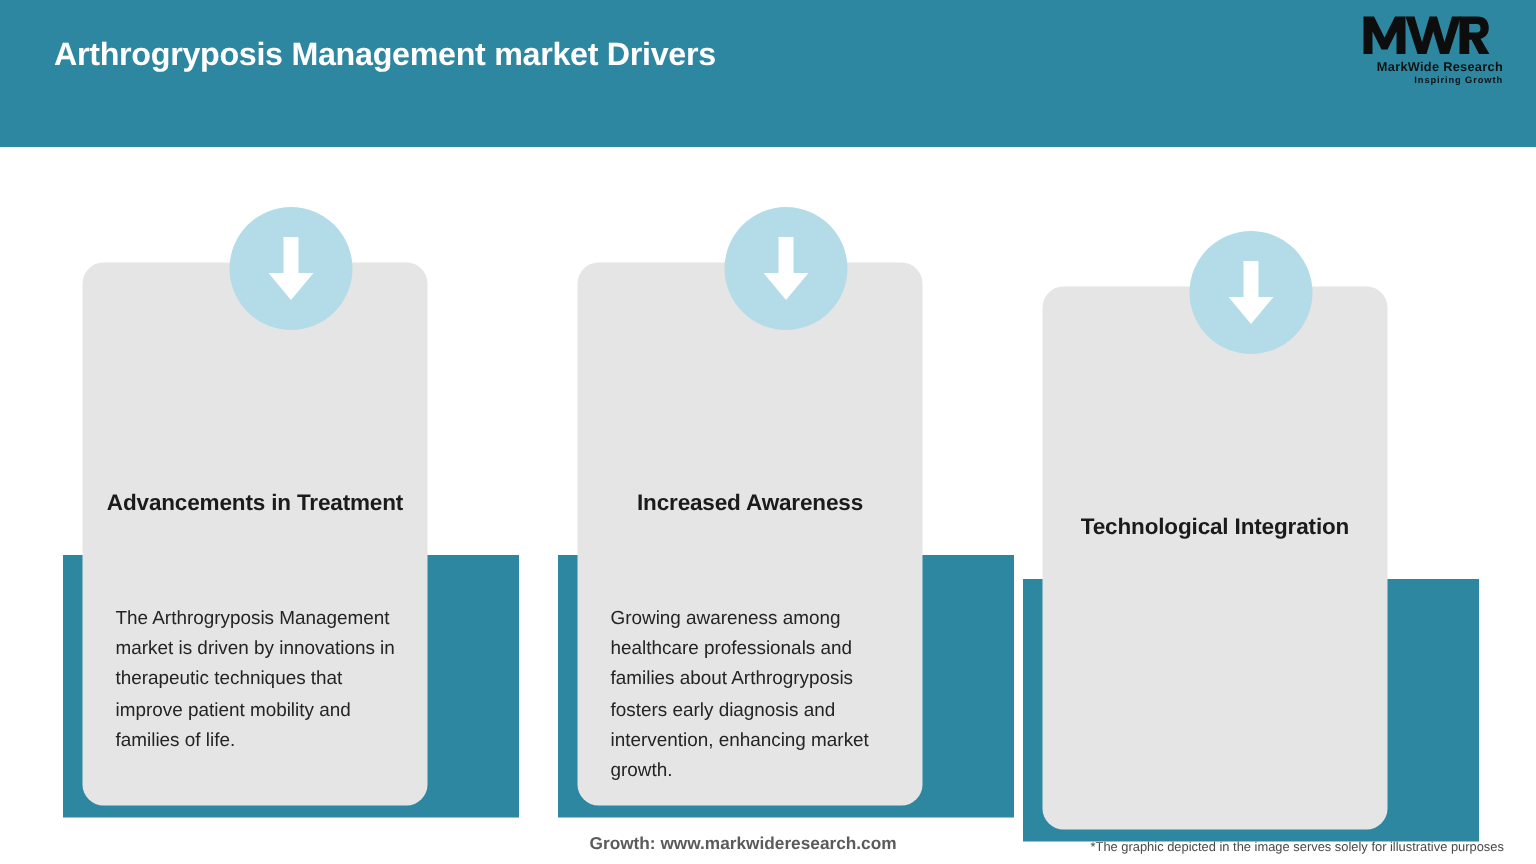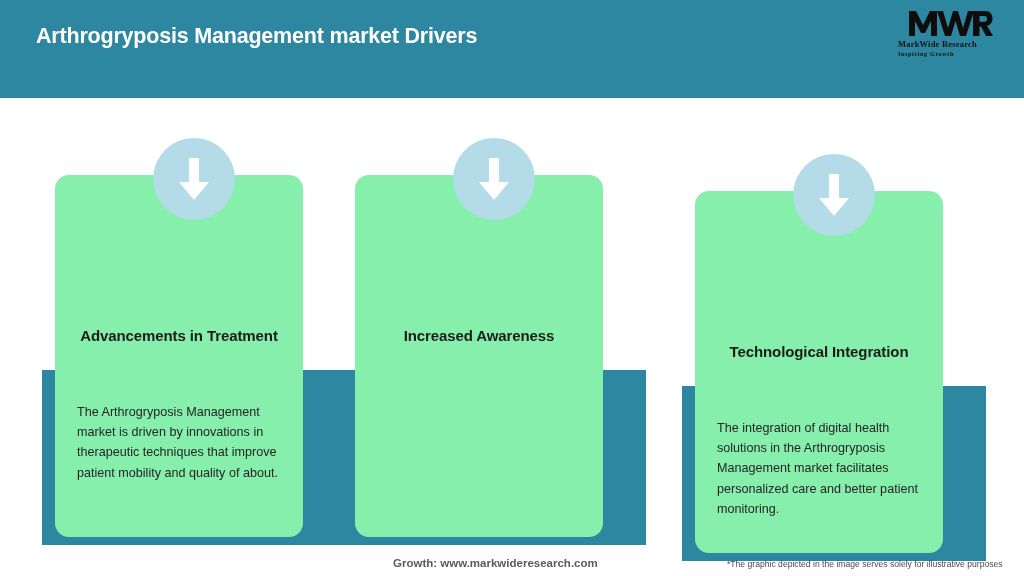--- a/index.html
+++ b/index.html
@@ -35,22 +35,21 @@
     white-space: nowrap;
   }
 
   
   .logo {
     position: absolute;
     right: 22px;
     top: 8px;
     width: 104px;
     height: 54px;
-    text-align: left;
-    font-family: Liberation Serif, serif;
+    text-align: right;
   }
   .logo-mark {
     display: block;
     margin: 0 auto;
   }
   .logo-name {
     display: block;
     font-size: 8.5px;
     font-weight: bold;
     color: #111111;
@@ -75,41 +74,41 @@
     top: 98px;
     width: 1024px;
     height: 478px;
   }
   .card-group {
     position: absolute;
     top: 0;
     height: 478px;
   }
   .card-group.g1 { left: 38px;  width: 312px; }
-  .card-group.g2 { left: 338px; width: 312px; }
+  .card-group.g2 { left: 368px; width: 312px; }
   .card-group.g3 { left: 678px; width: 312px; margin-top: 16px; }
 
   
   .frame {
     position: absolute;
     left: 4px;
     top: 272px;
     width: 304px;
     height: 175px;
     background: #2d87a0;
   }
 
   
   .card {
     position: absolute;
     left: 17px;
     top: 77px;
-    width: 248px;
+    width: 230px;
     height: 362px;
-    background: #86efac;
+    background: #e5e5e5;
     border-radius: 14px;
   }
 
   
   .badge {
     position: absolute;
     left: 50%;
     top: 40px;
     transform: translateX(-50%);
     width: 82px;
@@ -187,46 +186,46 @@
     <span class="logo-tag">Inspiring Growth</span>
   </div>
 </div>
 
 <div class="cards">
 
   <div class="card-group g1">
     <div class="frame"></div>
     <div class="card">
       <div class="card-title">Advancements in Treatment</div>
-      <div class="card-body">The Arthrogryposis Management market is driven by innovations in therapeutic techniques that improve patient mobility and quality of about.</div>
+      <div class="card-body">The Arthrogryposis Management market is driven by innovations in therapeutic techniques that improve patient mobility and families of life.</div>
     </div>
     <div class="badge">
       <svg width="36" height="46" viewBox="0 0 36 46">
         <path d="M13 2 L23 2 L23 26 L33 26 L18 44 L3 26 L13 26 Z" fill="#ffffff"></path>
       </svg>
     </div>
   </div>
 
   <div class="card-group g2">
     <div class="frame"></div>
     <div class="card">
       <div class="card-title">Increased Awareness</div>
+      <div class="card-body">Growing awareness among healthcare professionals and families about Arthrogryposis fosters early diagnosis and intervention, enhancing market growth.</div>
     </div>
     <div class="badge">
       <svg width="36" height="46" viewBox="0 0 36 46">
         <path d="M13 2 L23 2 L23 26 L33 26 L18 44 L3 26 L13 26 Z" fill="#ffffff"></path>
       </svg>
     </div>
   </div>
 
   <div class="card-group g3">
     <div class="frame"></div>
     <div class="card">
       <div class="card-title">Technological Integration</div>
-      <div class="card-body">The integration of digital health solutions in the Arthrogryposis Management market facilitates personalized care and better patient monitoring.</div>
     </div>
     <div class="badge">
       <svg width="36" height="46" viewBox="0 0 36 46">
         <path d="M13 2 L23 2 L23 26 L33 26 L18 44 L3 26 L13 26 Z" fill="#ffffff"></path>
       </svg>
     </div>
   </div>
 </div>
 
 <div class="footer-source">Growth: www.markwideresearch.com</div>

